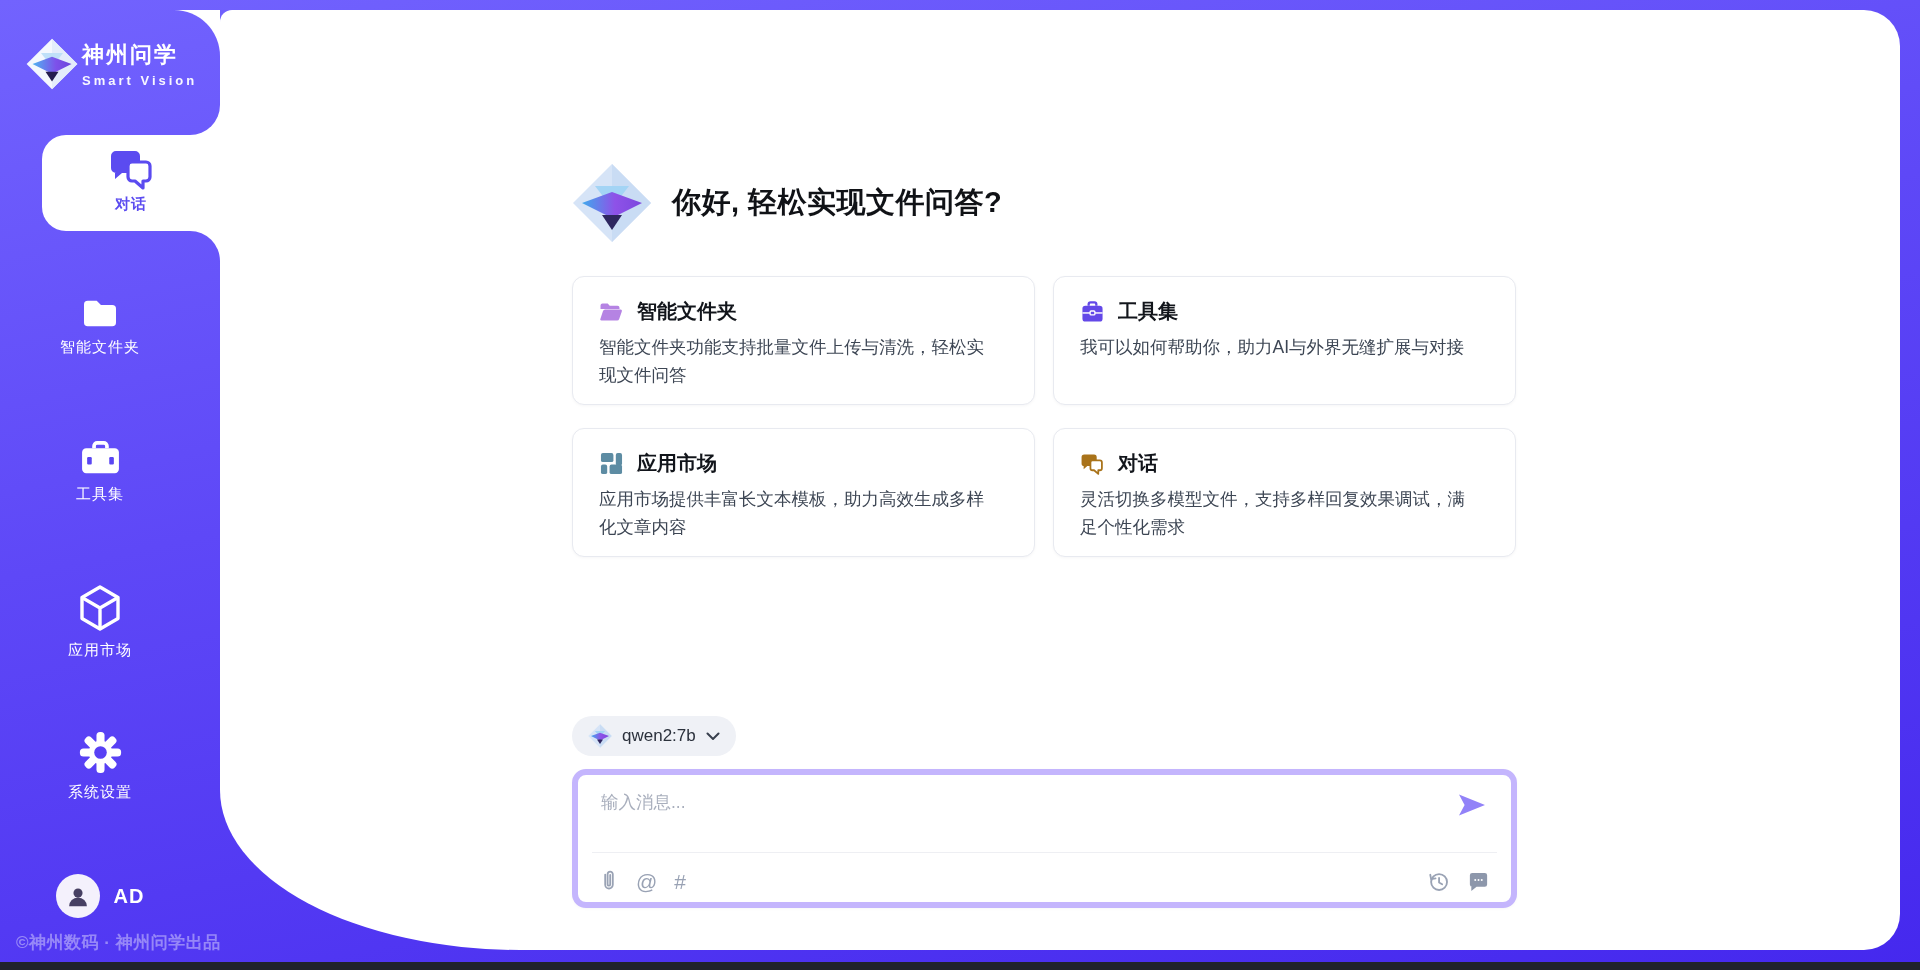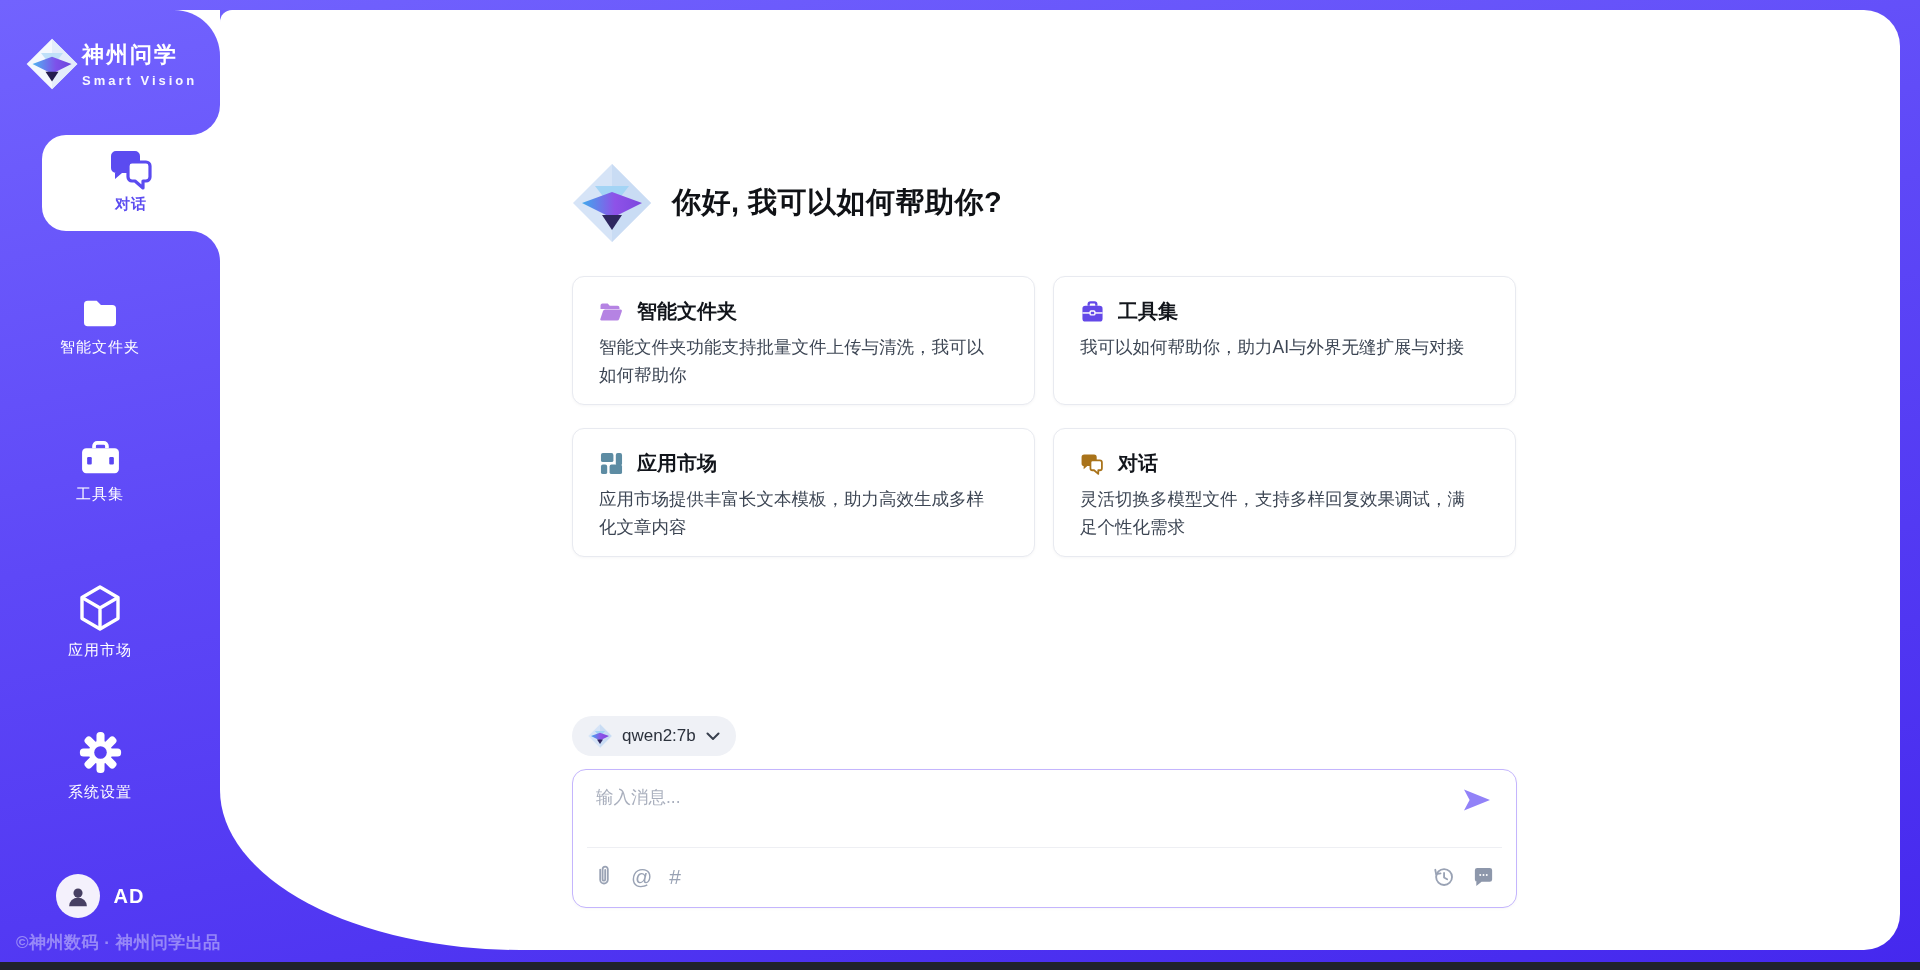--- a/index.html
+++ b/index.html
@@ -52,21 +52,21 @@
   .cards{display:grid;grid-template-columns:463px 463px;gap:23px 18px;margin-top:33px;}
   .card{height:129px;border:1px solid #E8EAF0;border-radius:12px;background:#fff;
         padding:21px 26px;box-shadow:0 1px 3px rgba(15,23,42,.04);cursor:pointer;}
   .card-head{display:flex;align-items:center;gap:14px;}
   .card-icon{width:24px;height:24px;display:flex;align-items:center;justify-content:center;}
   .card-title{font-size:20px;font-weight:800;color:#12151B;}
   .card-desc{margin-top:9px;font-size:17.5px;line-height:1.58;color:#3D4654;max-width:385px;}
   .model-pill{margin-top:159px;display:inline-flex;align-items:center;gap:10px;height:40px;
               padding:8px 16px;background:#EFF1F6;border-radius:20px;cursor:pointer;width:fit-content;}
   .model-name{font-size:17px;color:#2B313C;}
-  .composer{position:relative;margin-top:13px;height:139px;border:1px solid #c4b5fd;border-radius:14px;
+  .composer{position:relative;margin-top:13px;height:139px;border:6px solid #c4b5fd;border-radius:14px;
             background:#fff;box-shadow:0 1px 3px rgba(15,23,42,.03);}
   .composer-input{position:absolute;left:21px;top:16px;right:70px;border:none;outline:none;
                   font-size:17.5px;color:#2A2F3A;font-family:inherit;background:transparent;}
   .composer-input::placeholder{color:#A9AFBD;}
   .send-btn{position:absolute;right:24px;top:17px;border:none;background:transparent;padding:0;cursor:pointer;display:flex;}
   .composer-divider{position:absolute;left:14px;right:14px;top:77px;height:1px;background:#EEEFF3;}
   .composer-toolbar{position:absolute;left:21px;right:21px;top:89px;height:34px;display:flex;align-items:center;gap:17px;}
   .tool-glyph{font-size:21px;color:#99A2B4;cursor:pointer;line-height:1;}
   .tool-btn{display:flex;cursor:pointer;}
   .toolbar-spacer{margin-left:auto;}
@@ -87,36 +87,36 @@
                 <stop offset="0.55" stop-color="#8E52E8"></stop>
                 <stop offset="1" stop-color="#7C47DE"></stop>
             </linearGradient>
           </defs>
           <polygon points="40,1 79,40 40,79 1,40" fill="#D6E4F7"></polygon>
           <polygon points="40,1 79,40 40,79" fill="#C9DCF4"></polygon>
           <polygon points="23,23 57,23 40,45" fill="#A3D4F5"></polygon>
           <polygon points="10,40 40,29 70,40 40,55" fill="url(#gradA)"></polygon>
           <polygon points="30,52 50,52 40,67" fill="#2E2760"></polygon>
         </svg>
-        <h1 class="greeting">你好, 我可以如何帮助你?</h1>
+        <h1 class="greeting">你好, 轻松实现文件问答?</h1>
       </div>
 
       <div class="cards">
 
         <div class="card">
           <div class="card-head">
             <span class="card-icon" style="color: rgb(181, 131, 227);">
               <svg width="24" height="20" viewBox="0 0 24 20" fill="currentColor">
                 <path d="M1.5 3.5 a2 2 0 0 1 2 -2 h5.2 l2 2.2 h7.8 a2 2 0 0 1 2 2 v1.3 h-19 z"></path>
                 <path d="M1.2 17.5 l2.8 -8.4 a2.2 2.2 0 0 1 2.1 -1.5 h15.4 a1.4 1.4 0 0 1 1.3 1.9 l-2.6 7.6 a2.2 2.2 0 0 1 -2.1 1.5 H2.6 a1.4 1.4 0 0 1 -1.4 -1.1 z"></path>
               </svg>
             </span>
             <span class="card-title">智能文件夹</span>
           </div>
-          <div class="card-desc">智能文件夹功能支持批量文件上传与清洗，我可以如何帮助你</div>
+          <div class="card-desc">智能文件夹功能支持批量文件上传与清洗，轻松实现文件问答</div>
         </div>
 
         <div class="card">
           <div class="card-head">
             <span class="card-icon" style="color: rgb(99, 72, 232);">
               <svg width="23" height="22" viewBox="0 0 24 22">
                 <path d="M8 4.5 V3 a2 2 0 0 1 2 -2 h4 a2 2 0 0 1 2 2 v1.5" fill="none" stroke="currentColor" stroke-width="2.4"></path>
                 <rect x="1.5" y="4.5" width="21" height="16.5" rx="3" fill="currentColor"></rect>
                 <path d="M1.5 12 h21" stroke="#fff" stroke-width="1.5"></path>
                 <rect x="9.5" y="10" width="5" height="4" rx="1" fill="currentColor" stroke="#fff" stroke-width="1.4"></rect>

